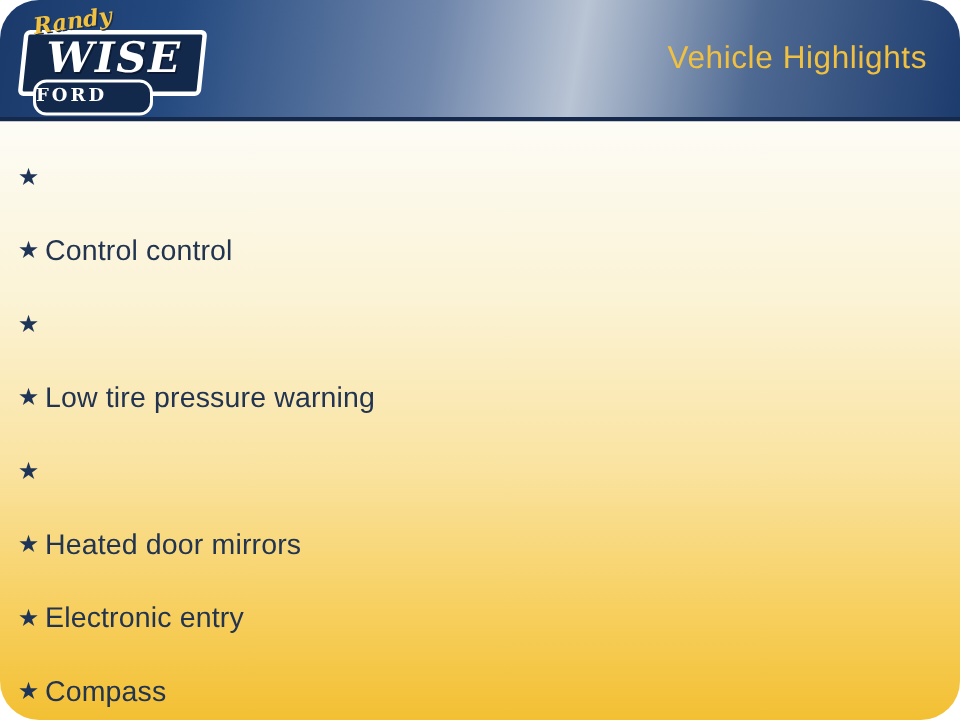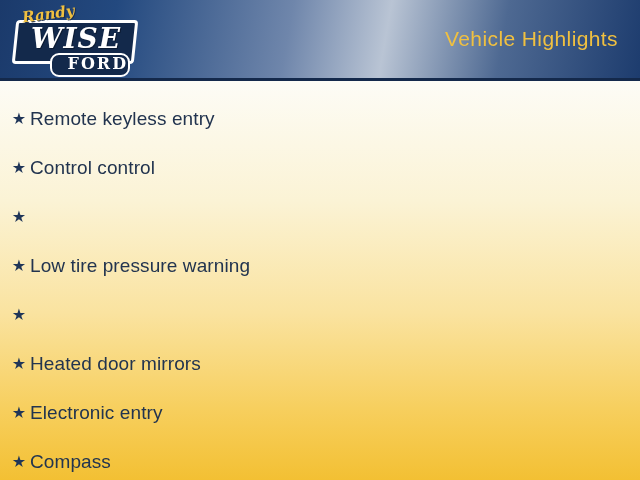--- a/index.html
+++ b/index.html
@@ -9,20 +9,21 @@
   }
   body {
     font-family: "Liberation Sans", sans-serif;
   }
   .slide {
     position: relative;
     width: 640px;
     height: 480px;
     overflow: hidden;
     background: #ffffff;
+    border-radius: 26px;
   }
 
   
   .header {
     position: absolute;
     left: 0;
     top: 0;
     width: 640px;
     height: 78px;
     background: linear-gradient(100deg, #1b3a6b 0%, #23497f 18%, #6f86ab 45%, #b9c4d4 60%, #4e6992 78%, #1d3c6e 100%);
@@ -86,33 +87,33 @@
     font-family: "DejaVu Serif", serif;
     font-style: italic;
     font-weight: bold;
     font-size: 15px;
     color: #f0c040;
     transform: rotate(-8deg);
     text-shadow: 1px 1px 0 #1b2c4c;
   }
   .logo-ford {
     position: absolute;
-    left: 40px;
+    left: 12px;
     top: 49px;
     width: 76px;
     height: 20px;
     background: #13294b;
     border: 2px solid #ffffff;
     border-radius: 9px;
     color: #ffffff;
     font-family: "DejaVu Serif", serif;
     font-weight: bold;
-    font-size: 16px;
+    font-size: 12px;
     letter-spacing: 2px;
-    text-align: right;
+    text-align: left;
     line-height: 17px;
   }
 
   
   .body-area {
     position: absolute;
     left: 0;
     top: 81px;
     width: 640px;
     height: 399px;
@@ -159,21 +160,20 @@
       <div class="logo-ford">FORD</div>
     </div>
     <div class="header-title">Vehicle Highlights</div>
   </div>
   <div class="header-rule"></div>
 
   <div class="body-area">
     <ul class="list">
       <li class="item">
         <span class="bullet">★</span>
-        <span class="item-label">Remote keyless entry</span>
       </li>
       <li class="item">
         <span class="bullet">★</span>
         <span class="item-label">Control control</span>
       </li>
       <li class="item">
         <span class="bullet">★</span>
       </li>
       <li class="item">
         <span class="bullet">★</span>

